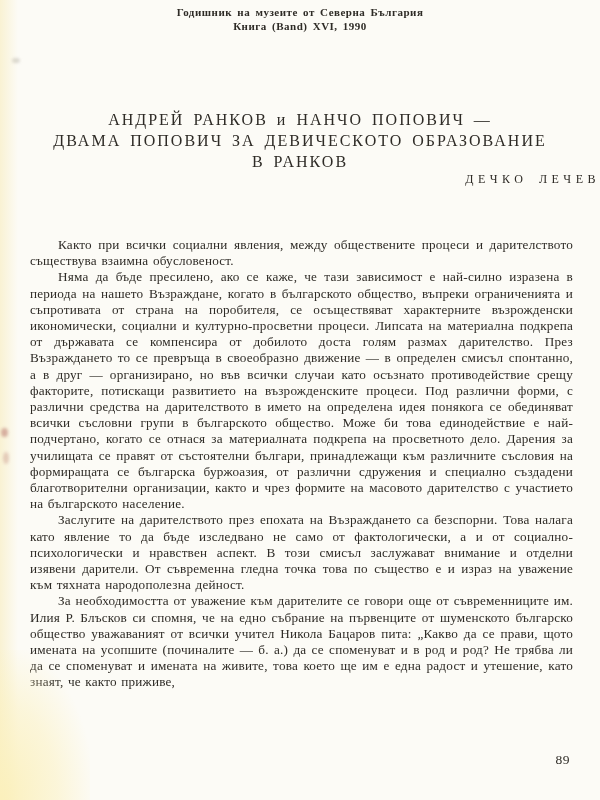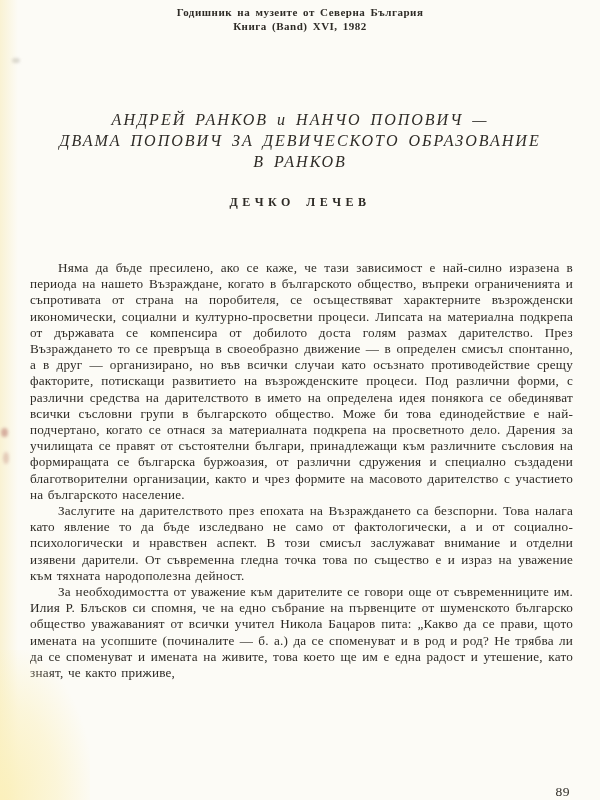--- a/index.html
+++ b/index.html
@@ -46,75 +46,74 @@
     word-spacing: 2px;
   }
   .article-title {
     margin-top: 76px;
     text-align: center;
     font-size: 16px;
     line-height: 21px;
     letter-spacing: 2px;
     word-spacing: 3px;
     font-weight: normal;
-    font-style: italic;
   }
   .article-author {
-    margin-top: 23px;
-    text-align: center;
+    text-align: right;
     font-size: 12px;
     letter-spacing: 4.5px;
     word-spacing: 4px;
-    font-weight: bold;
+    font-weight: normal;
   }
   .body-text {
     margin: 50px 27px 0 30px;
     font-size: 13.2px;
     line-height: 16.2px;
     text-align: justify;
     letter-spacing: 0.2px;
     word-spacing: 1px;
   }
   .body-text p {
     margin: 0;
     text-indent: 28px;
   }
   .page-number {
     position: absolute;
     right: 30px;
-    bottom: 0;
+    bottom: 32px;
     font-size: 13.5px;
     letter-spacing: 0.5px;
   }
 </style>
 </head>
 <body>
 
 <div class="page">
 
   <div class="edge-left"></div>
   <div class="edge-corner"></div>
   <div class="scan-mark m1"></div>
   <div class="scan-mark m2"></div>
   <div class="scan-mark m3"></div>
 
   <div class="journal-header">
     <div>Годишник на музеите от Северна България</div>
-    <div>Книга (Band) XVI, 1982</div>
+    <div>Книга (Band) XVI, 1990</div>
   </div>
 
   <div class="article-title">
     <div>АНДРЕЙ РАНКОВ и НАНЧО ПОПОВИЧ —</div>
     <div>ДВАМА ПОПОВИЧ ЗА ДЕВИЧЕСКОТО ОБРАЗОВАНИЕ</div>
     <div>В РАНКОВ</div>
   </div>
 
   <div class="article-author">ДЕЧКО ЛЕЧЕВ</div>
 
   <div class="body-text">
+    <p>Както при всички социални явления, между обществените процеси и дарителството съществува взаимна обусловеност.</p>
     <p>Няма да бъде пресилено, ако се каже, че тази зависимост е най-силно изразена в периода на нашето Възраждане, когато в българското общество, въпреки ограниченията и съпротивата от страна на поробителя, се осъществяват характерните възрожденски икономически, социални и културно-просветни процеси. Липсата на материална подкрепа от държавата се компенсира от добилото доста голям размах дарителство. През Възраждането то се превръща в своеобразно движение — в определен смисъл спонтанно, а в друг — организирано, но във всички случаи като осъзнато противодействие срещу факторите, потискащи развитието на възрожденските процеси. Под различни форми, с различни средства на дарителството в името на определена идея понякога се обединяват всички съсловни групи в българското общество. Може би това единодействие е най-подчертано, когато се отнася за материалната подкрепа на просветното дело. Дарения за училищата се правят от състоятелни българи, принадлежащи към различните съсловия на формиращата се българска буржоазия, от различни сдружения и специално създадени благотворителни организации, както и чрез формите на масовото дарителство с участието на българското население.</p>
     <p>Заслугите на дарителството през епохата на Възраждането са безспорни. Това налага като явление то да бъде изследвано не само от фактологически, а и от социално-психологически и нравствен аспект. В този смисъл заслужават внимание и отделни изявени дарители. От съвременна гледна точка това по същество е и израз на уважение към тяхната народополезна дейност.</p>
     <p>За необходимостта от уважение към дарителите се говори още от съвременниците им. Илия Р. Блъсков си спомня, че на едно събрание на първенците от шуменското българско общество уважаваният от всички учител Никола Бацаров пита: „Какво да се прави, щото имената на усопшите (починалите — б. а.) да се споменуват и в род и род? Не трябва ли да се споменуват и имената на живите, това което ще им е една радост и утешение, като знаят, че както приживе,</p>
   </div>
 
   <div class="page-number">89</div>
 
 </div>
 
 </body></html>

